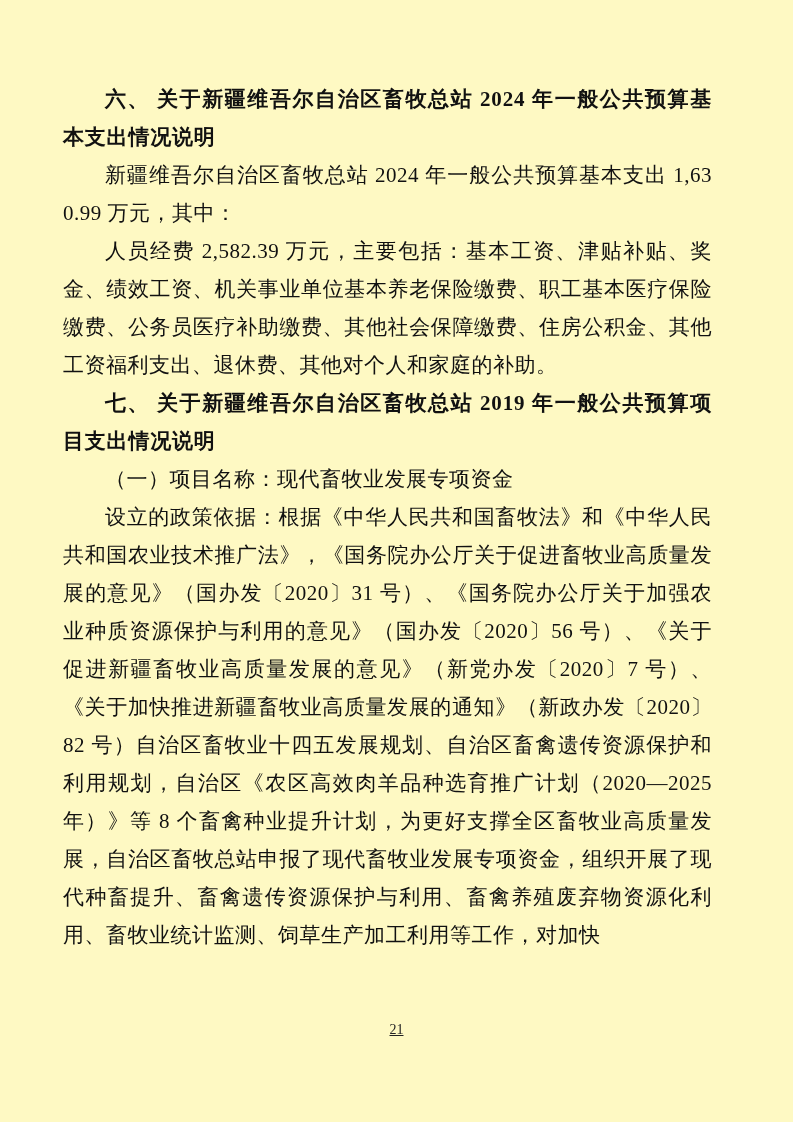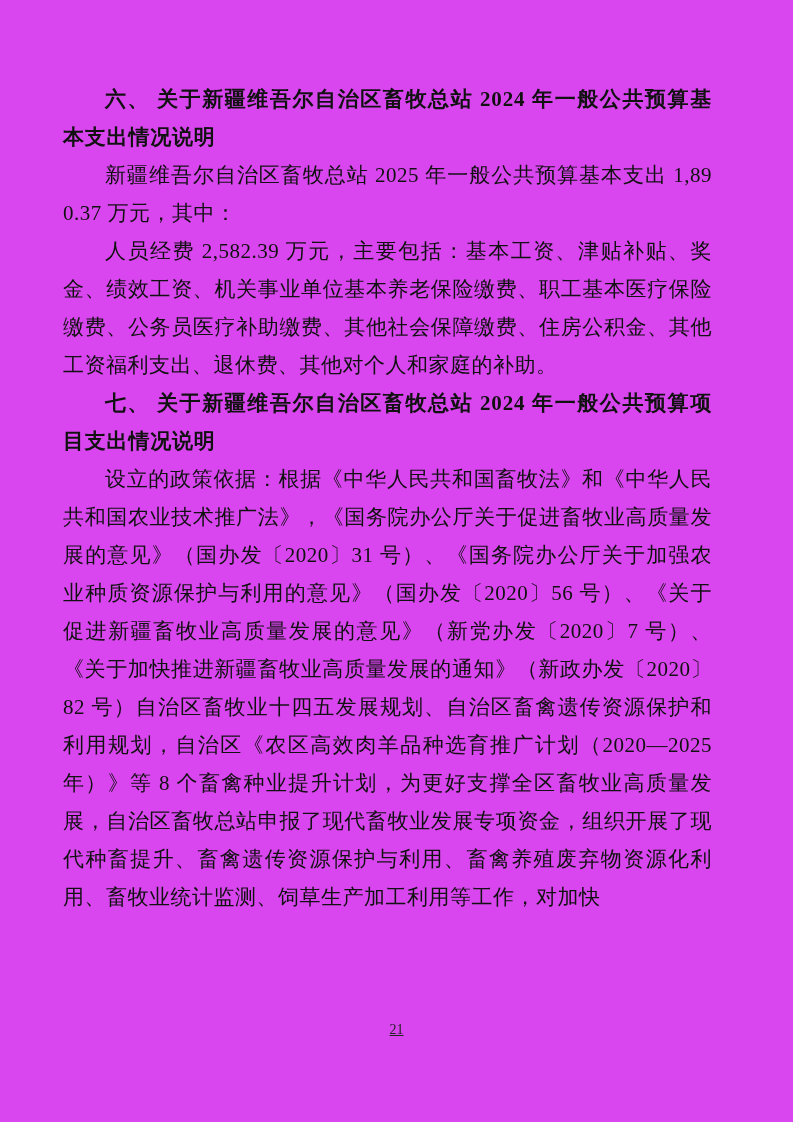--- a/index.html
+++ b/index.html
@@ -5,21 +5,21 @@
   html, body {
     margin: 0;
     padding: 0;
     background: #9e9e9e;
   }
   .page {
     position: relative;
     width: 793px;
     height: 1122px;
     margin: 0 auto;
-    background: #d946ef;
+    background: #fef9c3;
     overflow: hidden;
     font-family: "Liberation Serif", "DejaVu Serif", serif;
     color: #111111;
   }
   .content {
     position: absolute;
     left: 63px;
     top: 80px;
     width: 649px;
   }
@@ -49,19 +49,20 @@
     font-family: "Liberation Serif", "DejaVu Serif", serif;
     text-decoration: underline;
   }
 </style>
 </head>
 <body>
 
 <div class="page">
   <div class="content">
     <h2 class="heading">六、 关于新疆维吾尔自治区畜牧总站 2024 年一般公共预算基本支出情况说明</h2>
-    <p class="para">新疆维吾尔自治区畜牧总站 2025 年一般公共预算基本支出 1,890.37 万元，其中：</p>
+    <p class="para">新疆维吾尔自治区畜牧总站 2024 年一般公共预算基本支出 1,630.99 万元，其中：</p>
     <p class="para">人员经费 2,582.39 万元，主要包括：基本工资、津贴补贴、奖金、绩效工资、机关事业单位基本养老保险缴费、职工基本医疗保险缴费、公务员医疗补助缴费、其他社会保障缴费、住房公积金、其他工资福利支出、退休费、其他对个人和家庭的补助。</p>
-    <h2 class="heading">七、 关于新疆维吾尔自治区畜牧总站 2024 年一般公共预算项目支出情况说明</h2>
+    <h2 class="heading">七、 关于新疆维吾尔自治区畜牧总站 2019 年一般公共预算项目支出情况说明</h2>
+    <p class="para">（一）项目名称：现代畜牧业发展专项资金</p>
     <p class="para">设立的政策依据：根据《中华人民共和国畜牧法》和《中华人民共和国农业技术推广法》，《国务院办公厅关于促进畜牧业高质量发展的意见》（国办发〔2020〕31 号）、《国务院办公厅关于加强农业种质资源保护与利用的意见》（国办发〔2020〕56 号）、《关于促进新疆畜牧业高质量发展的意见》（新党办发〔2020〕7 号）、《关于加快推进新疆畜牧业高质量发展的通知》（新政办发〔2020〕82 号）自治区畜牧业十四五发展规划、自治区畜禽遗传资源保护和利用规划，自治区《农区高效肉羊品种选育推广计划（2020—2025 年）》等 8 个畜禽种业提升计划，为更好支撑全区畜牧业高质量发展，自治区畜牧总站申报了现代畜牧业发展专项资金，组织开展了现代种畜提升、畜禽遗传资源保护与利用、畜禽养殖废弃物资源化利用、畜牧业统计监测、饲草生产加工利用等工作，对加快</p>
   </div>
   <div class="page-number">21</div>
 </div>
 
 </body></html>

